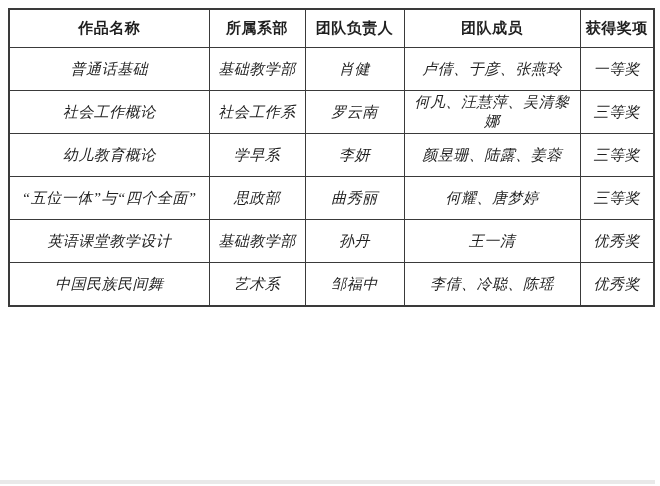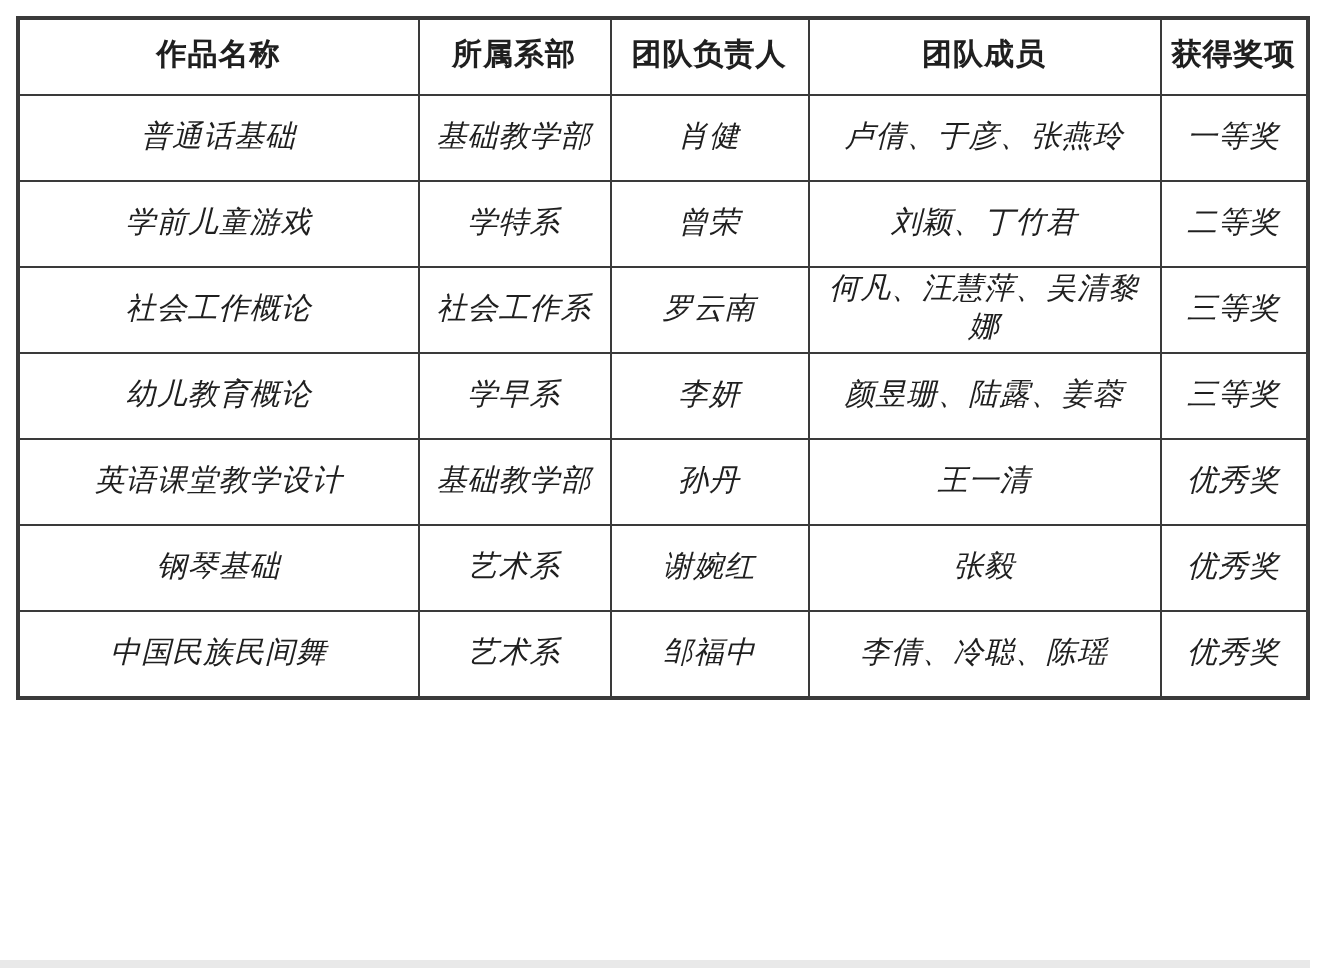--- a/index.html
+++ b/index.html
@@ -83,61 +83,54 @@
     <tbody id="awards-tbody">
   <tr>
     <td>普通话基础</td>
     <td>基础教学部</td>
     <td>肖健</td>
     <td>卢倩、于彦、张燕玲</td>
     <td>一等奖</td>
   </tr>
 
 
-  <tr>
-    <td>学前儿童游戏</td>
-    <td>学特系</td>
-    <td>曾荣</td>
-    <td>刘颖、丁竹君</td>
-    <td>二等奖</td>
-  </tr>
 
   <tr>
     <td>社会工作概论</td>
     <td>社会工作系</td>
     <td>罗云南</td>
     <td>何凡、汪慧萍、吴清黎娜</td>
     <td>三等奖</td>
   </tr>
 
   <tr>
     <td>幼儿教育概论</td>
     <td>学早系</td>
     <td>李妍</td>
     <td>颜昱珊、陆露、姜蓉</td>
     <td>三等奖</td>
   </tr>
 
+  <tr>
+    <td>“五位一体”与“四个全面”</td>
+    <td>思政部</td>
+    <td>曲秀丽</td>
+    <td>何耀、唐梦婷</td>
+    <td>三等奖</td>
+  </tr>
 
 
   <tr>
     <td>英语课堂教学设计</td>
     <td>基础教学部</td>
     <td>孙丹</td>
     <td>王一清</td>
     <td>优秀奖</td>
   </tr>
 
-  <tr>
-    <td>钢琴基础</td>
-    <td>艺术系</td>
-    <td>谢婉红</td>
-    <td>张毅</td>
-    <td>优秀奖</td>
-  </tr>
 
   <tr>
     <td>中国民族民间舞</td>
     <td>艺术系</td>
     <td>邹福中</td>
     <td>李倩、冷聪、陈瑶</td>
     <td>优秀奖</td>
   </tr>
 </tbody>
   </table>

